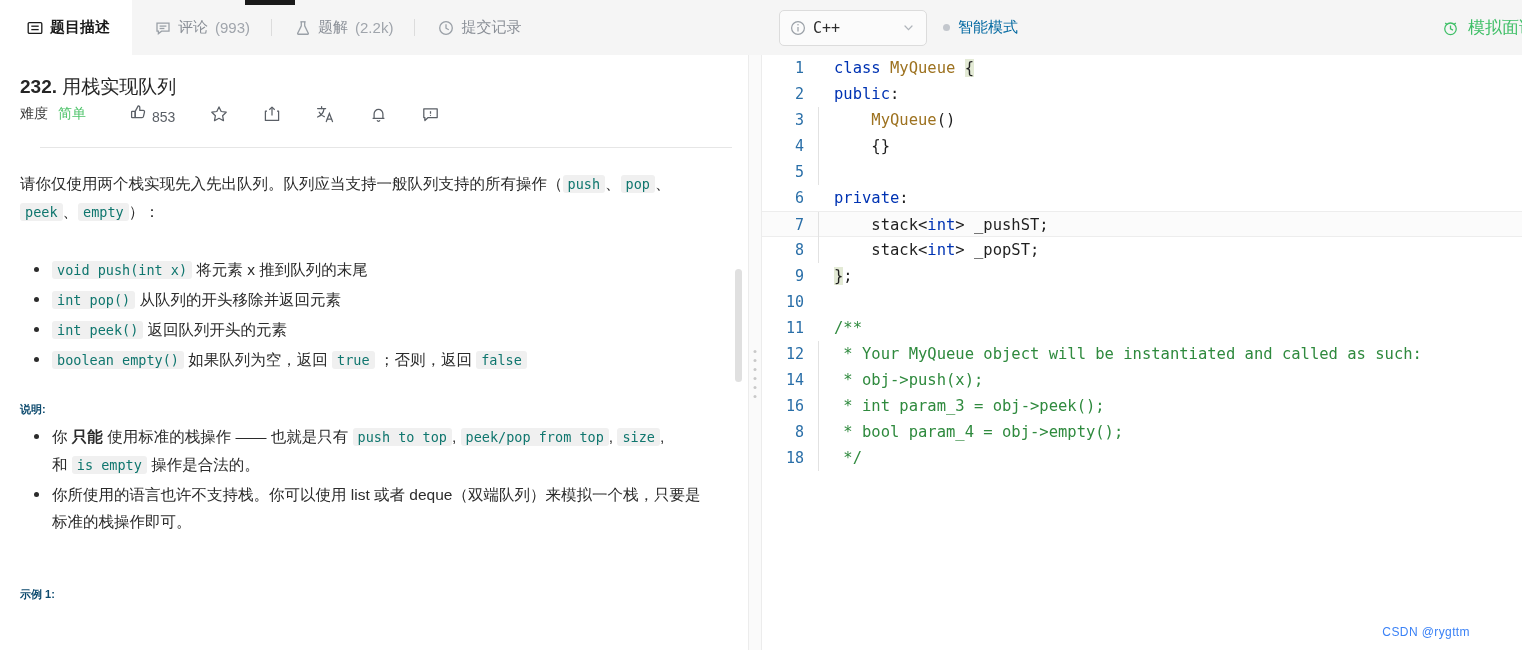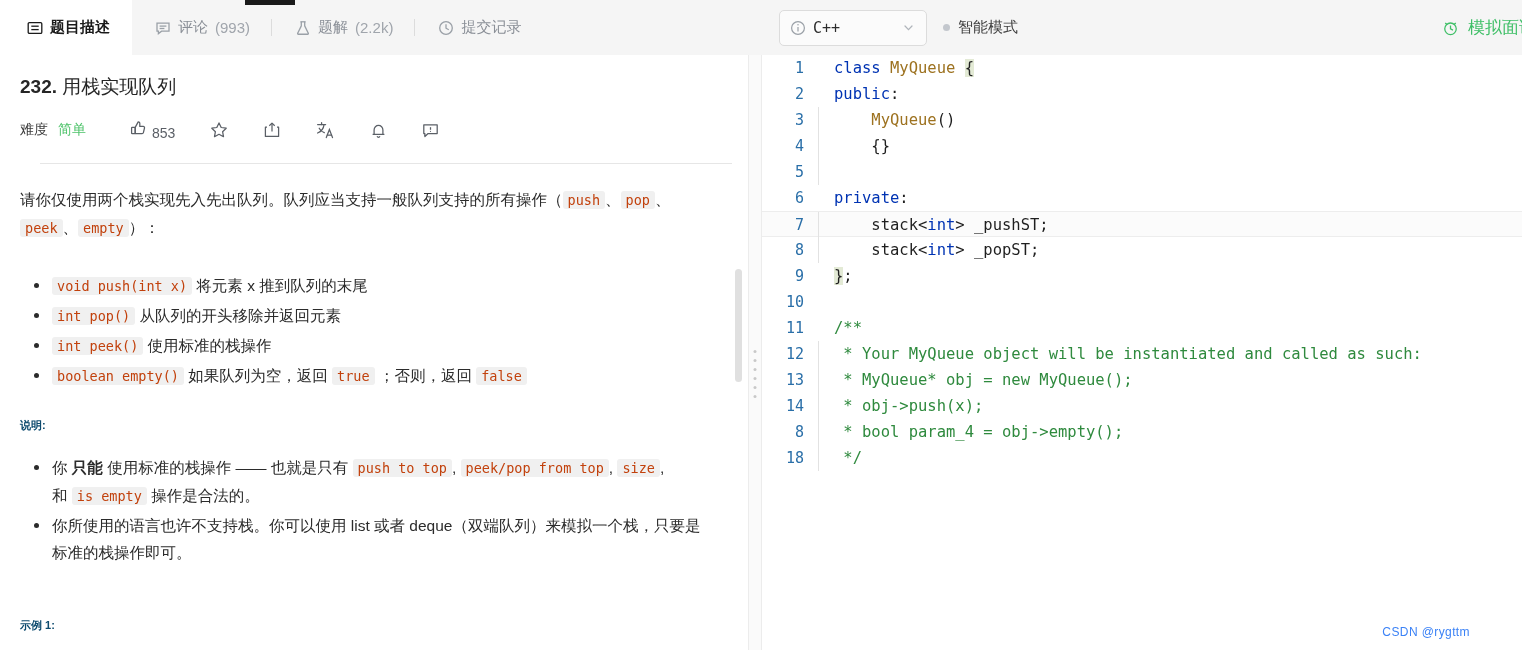--- a/index.html
+++ b/index.html
@@ -120,21 +120,21 @@
     color: #2d2d2d;
     font-family: "DejaVu Sans Mono", monospace;
     flex: 1;
   }
   .smart-mode {
     display: flex;
     align-items: center;
     gap: 8px;
     margin-left: 16px;
     font-size: 15px;
-    color: #404040;
+    color: #0369a1;
     cursor: pointer;
   }
   .smart-dot {
     width: 7px;
     height: 7px;
     border-radius: 50%;
     background: #c3c7cd;
   }
   .mock-interview {
     position: absolute;
@@ -169,21 +169,20 @@
     color: #262626;
     margin: 0 0 0 0;
     padding: 0;
     font-weight: 400;
     line-height: 28px;
   }
   .problem-title b { font-weight: 700; }
   .meta-row {
     display: flex;
     align-items: center;
-    margin-top: 16px;
     height: 26px;
   }
   .meta-label { font-size: 14px; color: #3c3c3c; margin-right: 10px; }
   .difficulty { font-size: 14px; color: #4ec36a; margin-right: 44px; cursor: pointer; }
   .meta-icon-group {
     display: flex;
     align-items: flex-end;
     gap: 5px;
     margin-right: 35px;
     cursor: pointer;
@@ -201,21 +200,21 @@
     margin-top: 22px;
     font-size: 15.5px;
     color: #2b2b2b;
     line-height: 27px;
   }
   .content p { margin: 0 0 0 0; }
   .para-gap { height: 22px; }
   code.inline {
     font-family: "DejaVu Sans Mono", monospace;
     background: #f0f0f0;
-    color: #c2410c;
+    color: #0f766e;
     border-radius: 3px;
     padding: 1px 5px;
     font-size: 13.5px;
   }
   ul.bullets {
     margin: 8px 0 0 0;
     padding-left: 32px;
     list-style: none;
   }
   ul.bullets li {
@@ -232,21 +231,21 @@
     height: 5px;
     border-radius: 50%;
     background: #2b2b2b;
   }
   h3.section {
     font-size: 11px;
     font-weight: 700;
     color: #0c4a6e;
     margin: 22px 0 0 0;
   }
-  ul.bullets.tight { margin-top: 15px; }
+  ul.bullets.tight { margin-top: 0; }
   .note-strong { font-weight: 700; }
 
   
   .left-scrollbar {
     position: absolute;
     right: 6px;
     top: 55px;
     width: 7px;
     height: 595px;
     background: transparent;
@@ -525,21 +524,21 @@
       <div class="content">
 
         <p><span>请你仅使用两个栈实现先入先出队列。队列应当支持一般队列支持的所有操作（</span><code class="inline">push</code><span>、</span><code class="inline">pop</code><span>、</span><code class="inline">peek</code><span>、</span><code class="inline">empty</code><span>）：</span></p>
 
         <div class="para-gap"></div>
 
 
         <ul class="bullets">
           <li><code class="inline">void push(int x)</code>&nbsp;<span>将元素 x 推到队列的末尾</span></li>
           <li><code class="inline">int pop()</code>&nbsp;<span>从队列的开头移除并返回元素</span></li>
-          <li><code class="inline">int peek()</code>&nbsp;<span>使用标准的栈操作</span></li>
+          <li><code class="inline">int peek()</code>&nbsp;<span>返回队列开头的元素</span></li>
           <li><code class="inline">boolean empty()</code>&nbsp;<span>如果队列为空，返回</span>&nbsp;<code class="inline">true</code>&nbsp;<span>；否则，返回</span>&nbsp;<code class="inline">false</code></li>
         </ul>
 
         <h3 class="section">说明:</h3>
 
         <ul class="bullets tight">
           <li><span>你</span>&nbsp;<span class="note-strong">只能</span>&nbsp;<span>使用标准的栈操作 —— 也就是只有</span>&nbsp;<code class="inline">push to top</code><span>,</span>&nbsp;<code class="inline">peek/pop from top</code><span>,</span>&nbsp;<code class="inline">size</code><span>,和</span>&nbsp;<code class="inline">is empty</code>&nbsp;<span>操作是合法的。</span></li>
           <li><span>你所使用的语言也许不支持栈。你可以使用 list 或者 deque（双端队列）来模拟一个栈，只要是标准的栈操作即可。</span></li>
         </ul>
 
@@ -619,31 +618,31 @@
     <div class="code-line">
       <span class="gutter">11</span>
       <span class="code-text cmt">/**</span>
     </div>
 
     <div class="code-line">
       <span class="gutter">12</span>
       <span class="code-text cmt"><span class="indent-guide" style="top:0;height:26px;left:0"></span> * Your MyQueue object will be instantiated and called as such:</span>
     </div>
 
-    <div class="code-line">
-      <span class="gutter">13</span>
-      <span class="code-text cmt"><span class="indent-guide" style="top:0;height:26px;left:0"></span> * MyQueue* obj = new MyQueue();</span>
-    </div>
 
     <div class="code-line">
       <span class="gutter">14</span>
       <span class="code-text cmt"><span class="indent-guide" style="top:0;height:26px;left:0"></span> * obj-&gt;push(x);</span>
     </div>
 
 
+    <div class="code-line">
+      <span class="gutter">16</span>
+      <span class="code-text cmt"><span class="indent-guide" style="top:0;height:26px;left:0"></span> * int param_3 = obj-&gt;peek();</span>
+    </div>
 
     <div class="code-line">
       <span class="gutter">8</span>
       <span class="code-text cmt"><span class="indent-guide" style="top:0;height:26px;left:0"></span> * bool param_4 = obj-&gt;empty();</span>
     </div>
 
     <div class="code-line">
       <span class="gutter">18</span>
       <span class="code-text cmt"><span class="indent-guide" style="top:0;height:26px;left:0"></span> */</span>
     </div>

